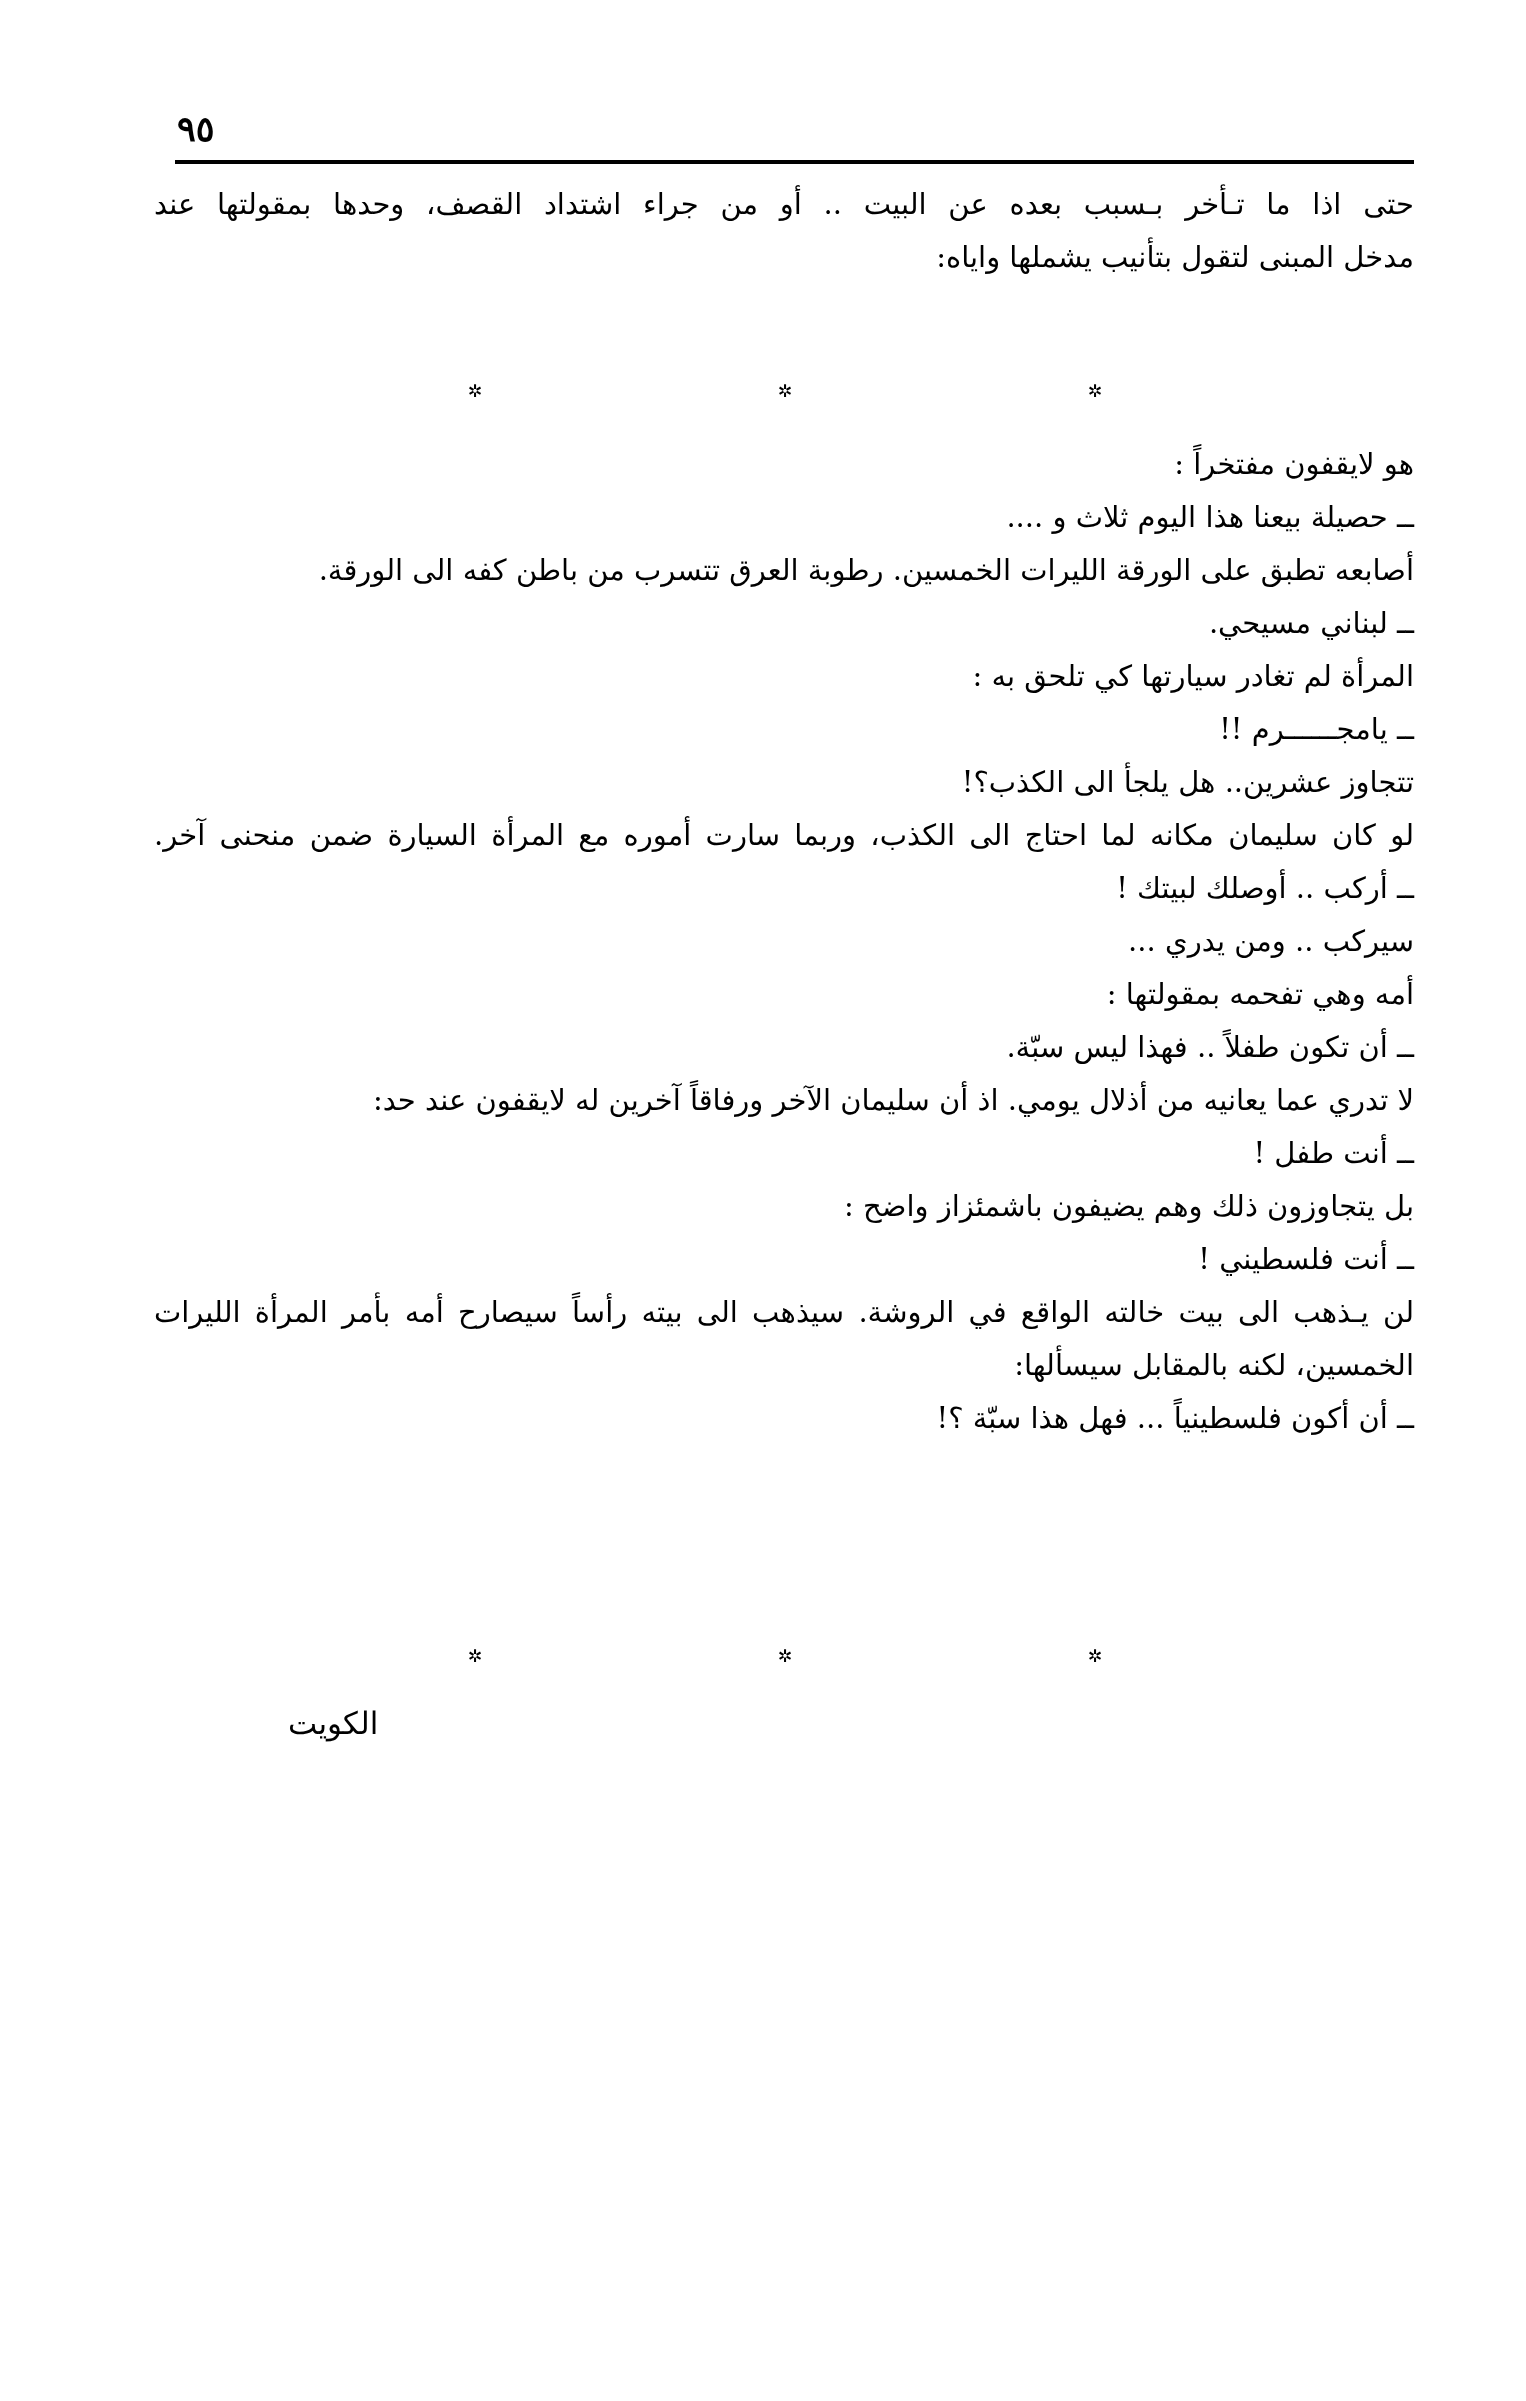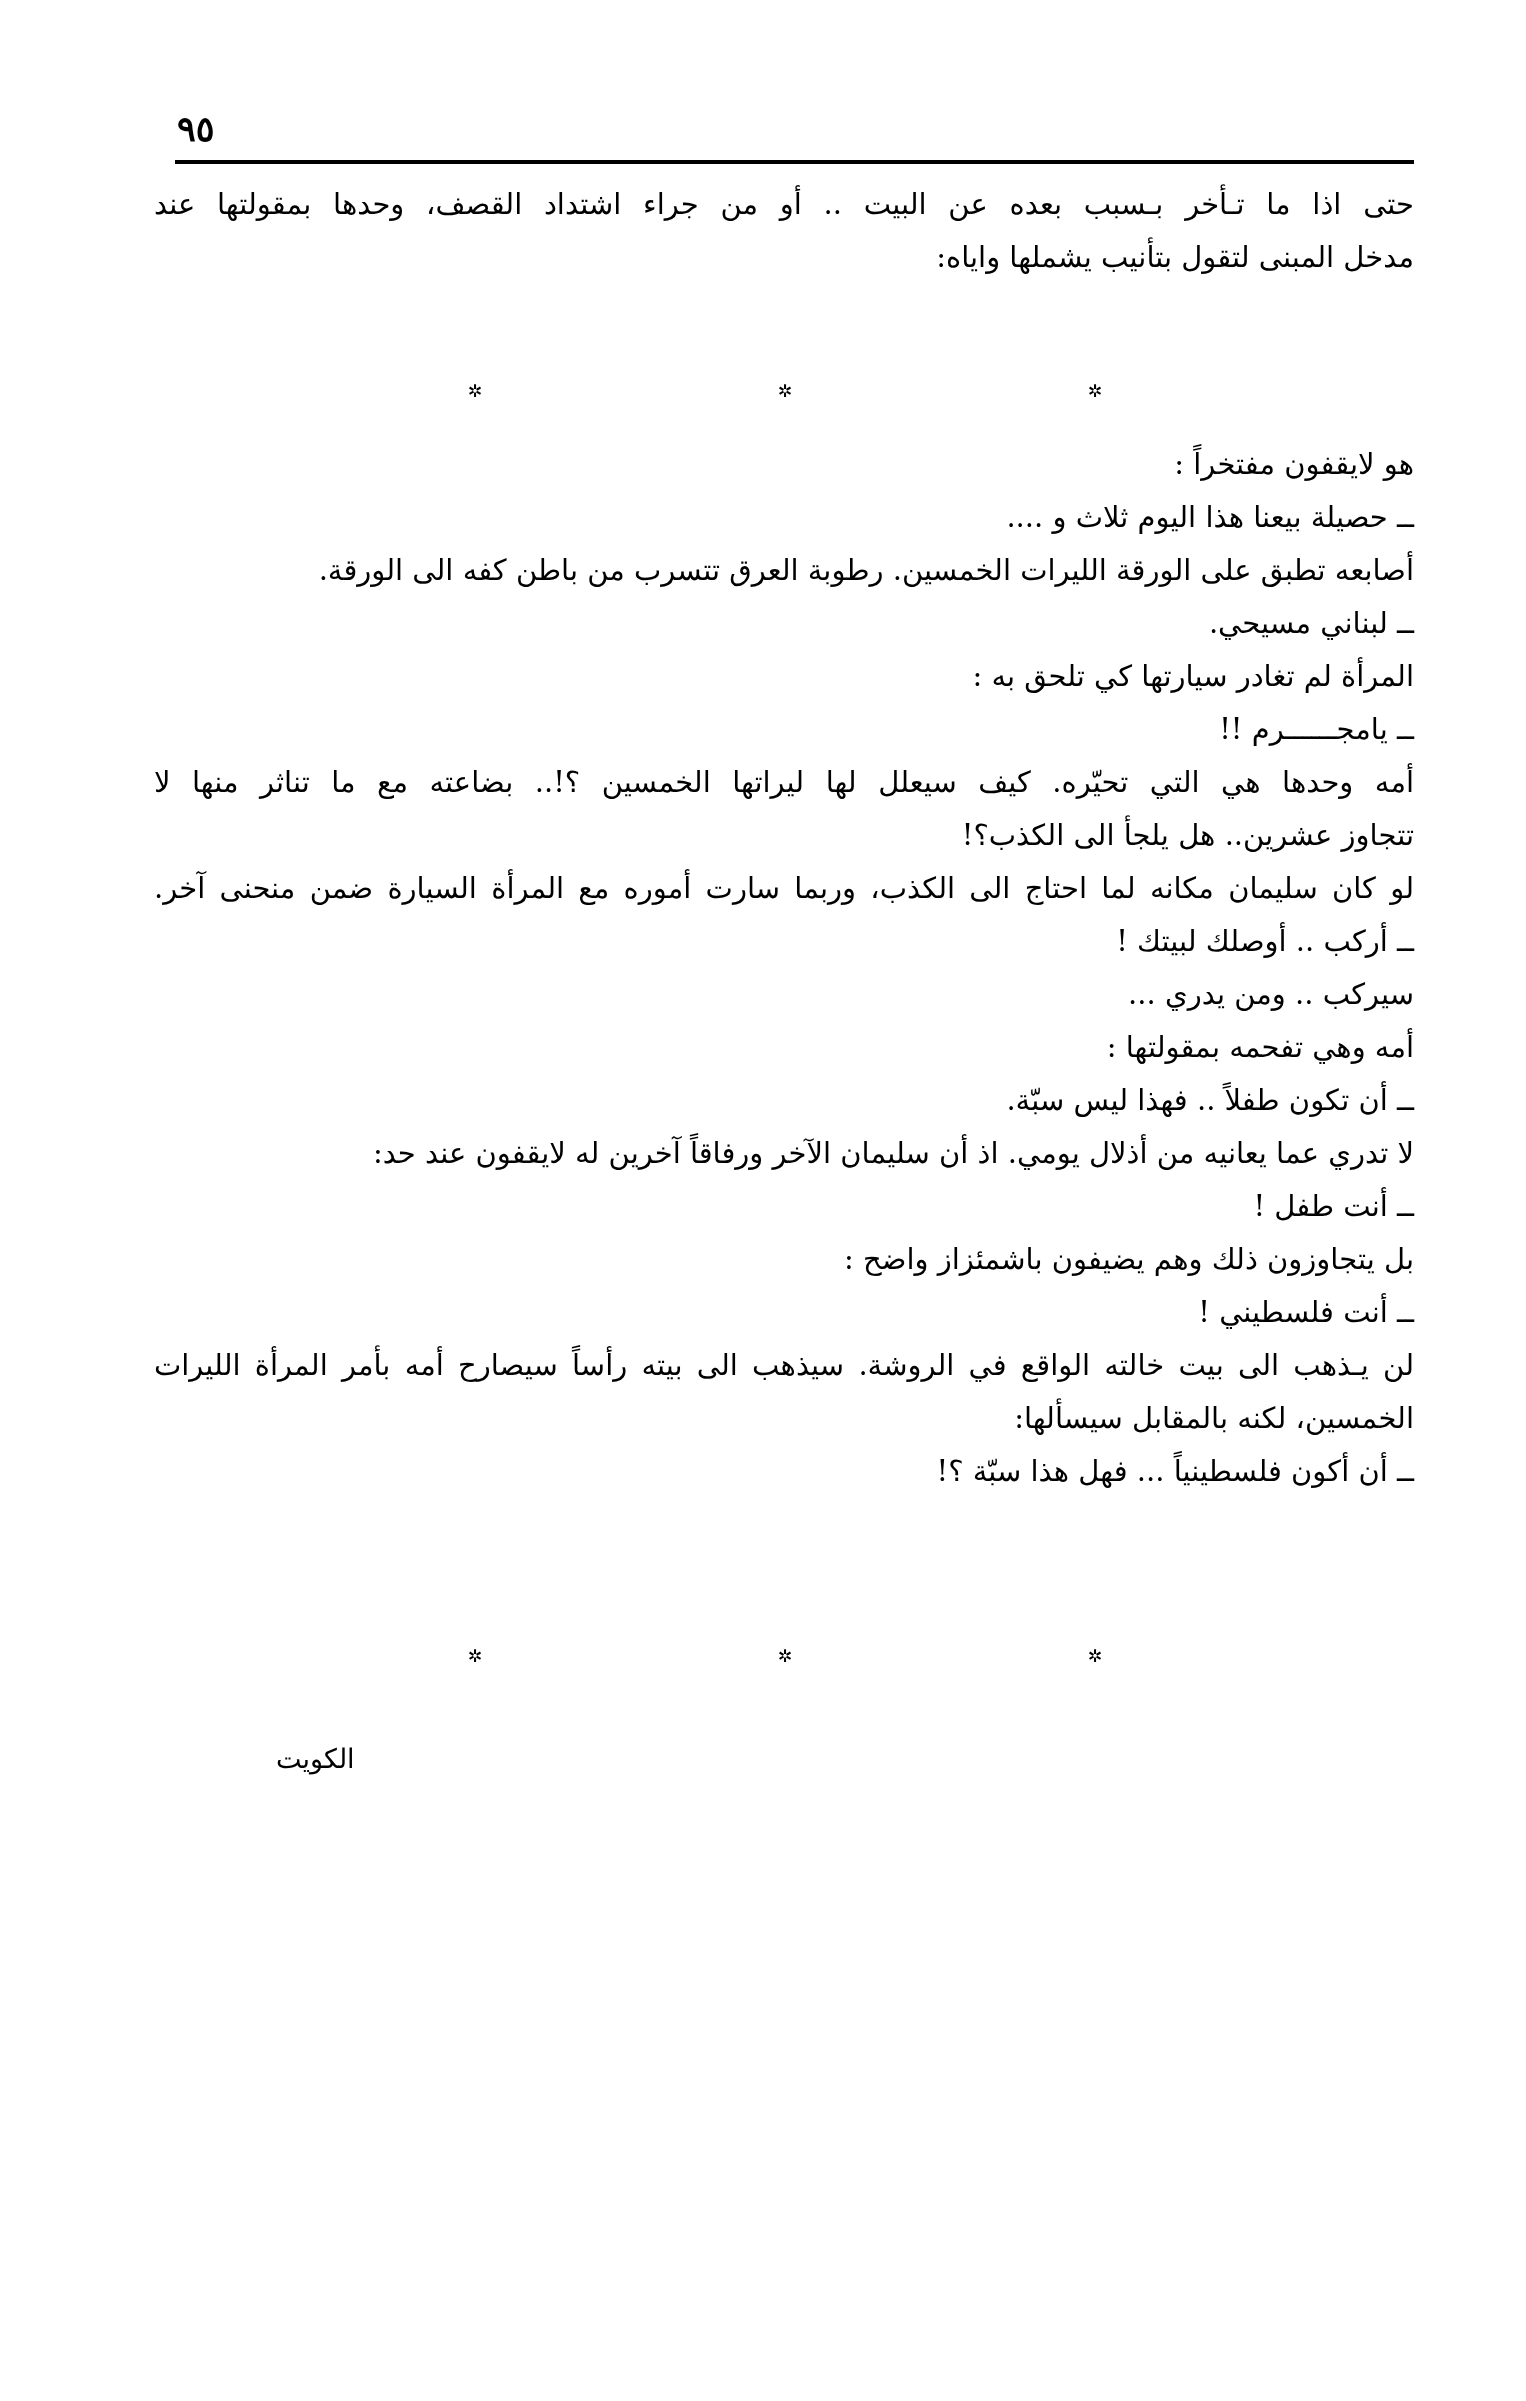--- a/index.html
+++ b/index.html
@@ -58,26 +58,25 @@
     }
     .divider-star {
       position: absolute;
       top: 0;
       font-size: 17.4px;
       line-height: 26px;
       transform: translateX(-50%);
     }
     .signature {
       position: absolute;
-      left: 276px;
+      left: 288px;
       top: 1702px;
-      font-size: 27px;
+      font-size: 31px;
       line-height: 1.4;
       direction: rtl;
-      margin-top: 38px;
     }
   </style>
 </head>
 <body>
 
 <div class="page-number">٩٥</div>
 <div class="header-rule"></div>
 
 <div class="body-text" style="top: 178px;">
   <span class="line justify">حتى اذا ما تـأخر بـسبب بعده عن البيت .. أو من جراء اشتداد القصف، وحدها بمقولتها عند</span>
@@ -90,21 +89,20 @@
   <span class="divider-star" style="left: 1095px;">✲</span>
 </div>
 
 <div class="body-text" style="top: 438px; line-height: 52px;">
   <span class="line">هو لايقفون مفتخراً :</span>
   <span class="line">ــ حصيلة بيعنا هذا اليوم ثلاث و ....</span>
   <span class="line">أصابعه تطبق على الورقة الليرات الخمسين. رطوبة العرق تتسرب من باطن كفه الى الورقة.</span>
   <span class="line">ــ لبناني مسيحي.</span>
   <span class="line">المرأة لم تغادر سيارتها كي تلحق به :</span>
   <span class="line">ــ يامجــــــرم !!</span>
-  <span class="line justify">أمه وحدها هي التي تحيّره. كيف سيعلل لها ليراتها الخمسين ؟!.. بضاعته مع ما تناثر منها لا</span>
   <span class="line">تتجاوز عشرين.. هل يلجأ الى الكذب؟!</span>
   <span class="line justify">لو كان سليمان مكانه لما احتاج الى الكذب، وربما سارت أموره مع المرأة السيارة ضمن منحنى آخر.</span>
   <span class="line">ــ أركب .. أوصلك لبيتك !</span>
   <span class="line">سيركب .. ومن يدري ...</span>
   <span class="line">أمه وهي تفحمه بمقولتها :</span>
   <span class="line">ــ أن تكون طفلاً .. فهذا ليس سبّة.</span>
   <span class="line">لا تدري عما يعانيه من أذلال يومي. اذ أن سليمان الآخر ورفاقاً آخرين له لايقفون عند حد:</span>
   <span class="line">ــ أنت طفل !</span>
   <span class="line">بل يتجاوزون ذلك وهم يضيفون باشمئزاز واضح :</span>
   <span class="line">ــ أنت فلسطيني !</span>

